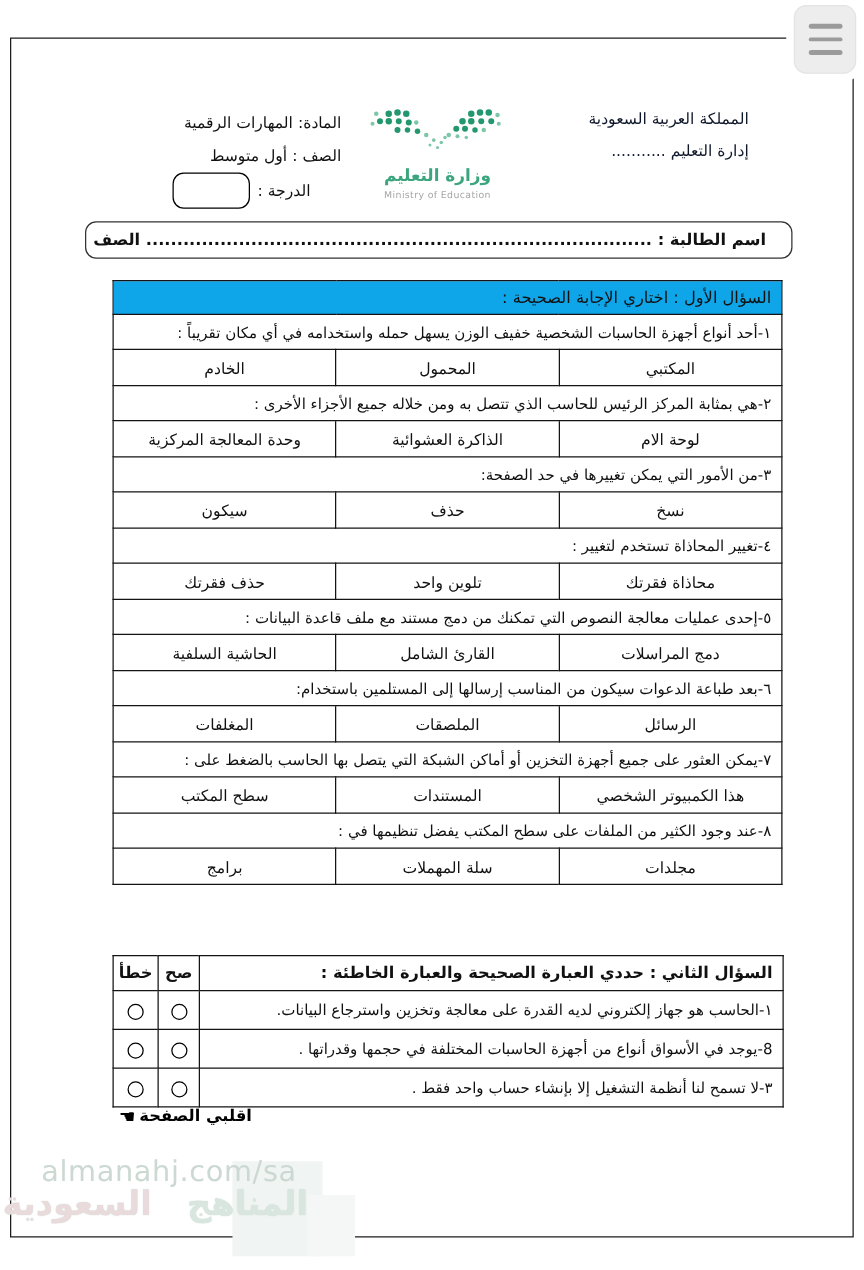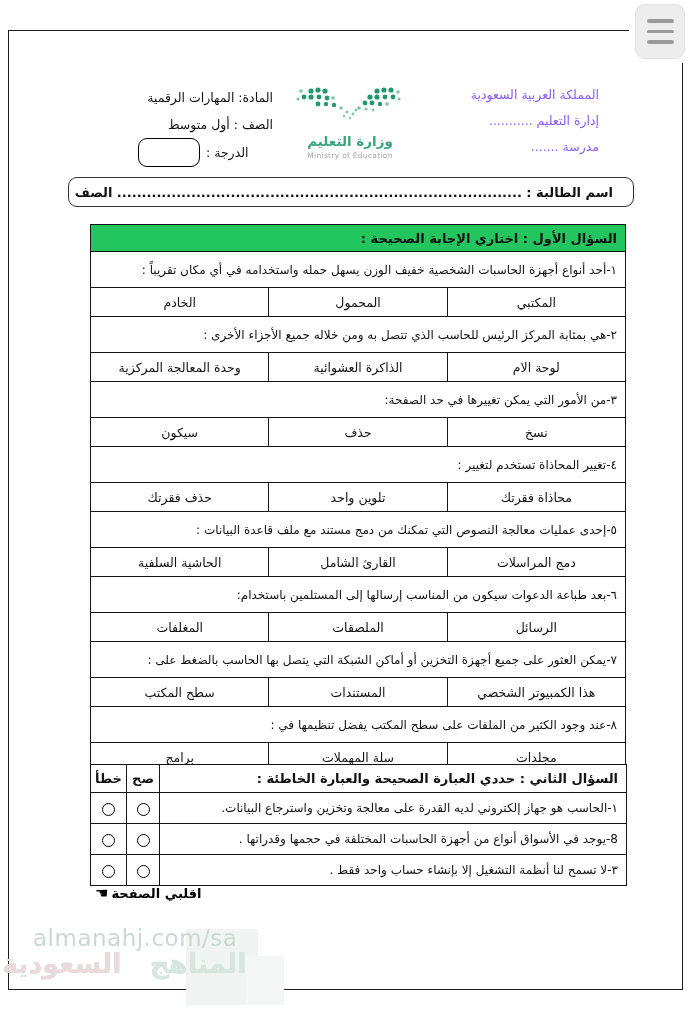--- a/index.html
+++ b/index.html
@@ -11,42 +11,42 @@
                  border:1.6px solid #1c1c1c; background:transparent; z-index:1; }
 
   
   .menu-btn { position:absolute; left:635px; top:4px; width:50px; height:55px; background:#ededed;
               border:1px solid #e3e3e3; border-radius:10px; z-index:6; box-shadow:0 0 0 6px #ffffff;
               display:flex; flex-direction:column; justify-content:center; gap:7px; align-items:center; cursor:pointer; }
   .menu-btn .bar { width:27px; height:3.5px; background:#9b9b9b; border-radius:2px; }
 
   
   .hdr-right { position:absolute; right:92px; top:82px; width:180px; direction:rtl; text-align:right;
-               font-size:12.5px; color:#8b5cf6; line-height:26px; z-index:2; }
+               font-size:12.5px; color:#0f172a; line-height:26px; z-index:2; }
   .hdr-left  { position:absolute; left:138px; top:84px; width:135px; direction:rtl; text-align:right;
                font-size:12.5px; color:#111; line-height:27px; z-index:2; }
   .score-line { display:flex; align-items:center; justify-content:flex-end; gap:6px; direction:rtl; }
   .score-box { display:inline-block; width:62px; height:29px; border:1.6px solid #000; border-radius:9px; background:#fff; }
 
   .logo-wrap { position:absolute; left:283px; top:86px; width:134px; text-align:center; z-index:2; }
   .logo-ar { font-size:13.5px; font-weight:bold; color:#3aa57e; margin-top:1px; }
   .logo-en { font-size:7.5px; color:#a6a6a6; margin-top:2px; letter-spacing:0.3px; }
 
   
   .name-box { position:absolute; left:68px; top:177px; width:566px; height:30px; border:1.6px solid #333;
               border-radius:9px; direction:rtl; display:flex; align-items:center; padding:0 20px 0 10px;
               font-size:13px; font-weight:bold; color:#111; white-space:nowrap; overflow:hidden; z-index:2; background:#fff; }
 
   
   table { border-collapse:collapse; table-layout:fixed; direction:rtl; background:#fff; }
   td, th { border:1.4px solid #141414; color:#111; overflow:hidden; }
 
   .t1 { position:absolute; left:90px; top:224px; width:536px; z-index:2; }
-  .t1 th.sec-title { background:#22c55e; text-align:right; font-size:13px; font-weight:bold; height:27px; padding:0 8px; }
-  .t1 td.q  { height:36px; font-size:12px; text-align:right; padding:0 8px; font-weight:normal; }
+  .t1 th.sec-title { background:#0ea5e9; text-align:right; font-size:13px; font-weight:normal; height:27px; padding:0 8px; }
+  .t1 td.q  { height:28px; font-size:12px; text-align:right; padding:0 8px; font-weight:normal; }
   .t1 td.a  { height:29px; font-size:12.5px; text-align:center; }
 
   .t2 { position:absolute; left:90px; top:764px; width:536px; z-index:2; }
   .t2 th { height:28px; font-size:13px; font-weight:bold; }
   .t2 th.s2-title { text-align:right; padding:0 8px;margin-top:32px; }
   .t2 td.stmt { height:29px; font-size:12px; text-align:right; padding:8px 8px; }
   .t2 td.opt  { text-align:center; }
   .circle { display:inline-block; width:13px; height:13px; border:1.7px solid #000; border-radius:50%;
             vertical-align:middle; background:#fff; cursor:pointer; }
 
@@ -71,21 +71,20 @@
 
   <div class="menu-btn">
     <span style="display:contents">
       <span class="bar"></span><span class="bar"></span><span class="bar"></span>
     </span>
   </div>
 
   <div class="hdr-right">
     <div>المملكة العربية السعودية</div>
     <div>إدارة التعليم ...........</div>
-    <div>مدرسة .......</div>
   </div>
 
   <div class="logo-wrap">
     <svg width="122" height="42" viewBox="0 0 122 42">
       <g fill="#23986e">
         <circle cx="88" cy="5" r="2.6"></circle>
           <circle cx="95" cy="4" r="2.6"></circle>
           <circle cx="102" cy="4" r="2.6"></circle>
         <circle cx="81" cy="11" r="2.6"></circle>
           <circle cx="88" cy="11" r="2.6"></circle>

